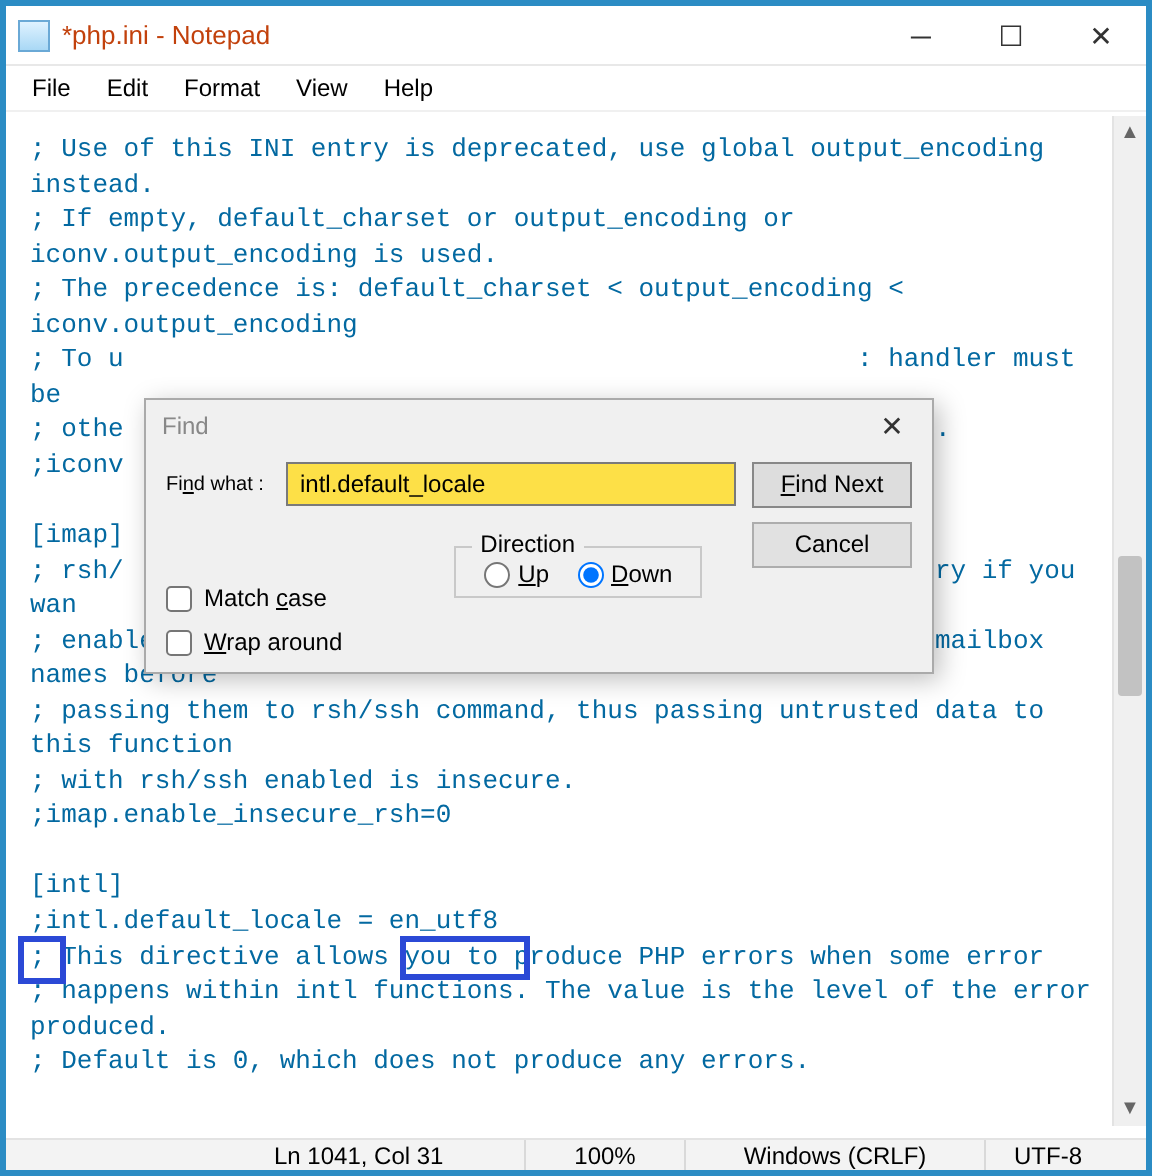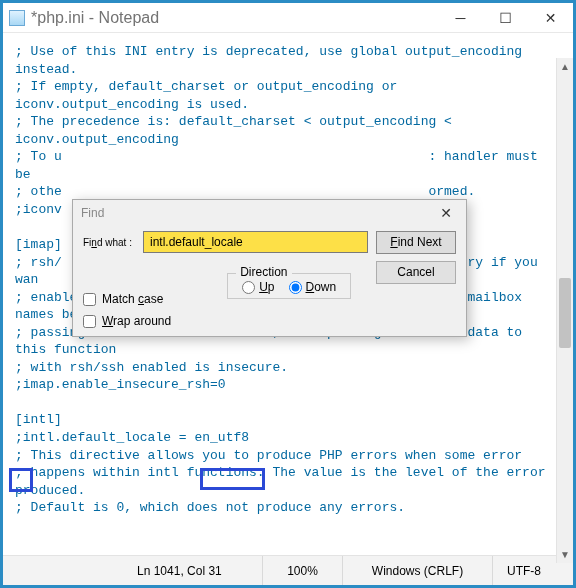--- a/index.html
+++ b/index.html
@@ -27,21 +27,21 @@
   align-items: center;
   border-bottom: 1px solid #e8e8e8;
   padding-left: 6px;
 }
 .title-icon {
   width: 16px; height: 16px;
   background: linear-gradient(180deg,#dff2ff,#a9d8f5);
   border: 1px solid #6aa9d6;
   margin-right: 6px;
 }
-.title-text { flex: 1; font-size: 16px; color: #737373; }
+.title-text { flex: 1; font-size: 13px; color: #c2410c; }
 .title-controls { display: flex; }
 .title-controls .tbtn {
   width: 45px; height: 29px;
   display: flex; align-items: center; justify-content: center;
   font-size: 14px; color: #333;
 }
 
 .menubar {
   display: flex;
   gap: 4px;
@@ -81,21 +81,21 @@
   color:#666;font-size:10px;
 }
 .scrollbar .thumb {
   position:absolute; left:2px; right:2px;
   top: 220px; height: 70px;
   background:#c2c2c2;
   border-radius:2px;
 }
 
 .statusbar {
-  height: 30px;
+  height: 16px;
   border-top: 1px solid #e3e3e3;
   display: flex;
   align-items: stretch;
   font-size: 12px;
   background: #f3f3f3;
 }
 .statusbar .cell {
   border-right: 1px solid #d9d9d9;
   padding: 0 14px;
   display: flex; align-items: center;
@@ -197,20 +197,27 @@
   <div class="titlebar">
     <div class="title-icon"></div>
     <div class="title-text">*php.ini - Notepad</div>
     <div class="title-controls">
       <div class="tbtn">─</div>
       <div class="tbtn">☐</div>
       <div class="tbtn close">✕</div>
     </div>
   </div>
 
+  <div class="menubar">
+    <div class="menu-item">File</div>
+    <div class="menu-item">Edit</div>
+    <div class="menu-item">Format</div>
+    <div class="menu-item">View</div>
+    <div class="menu-item">Help</div>
+  </div>
 
   <div class="editor-area">; Use of this INI entry is deprecated, use global output_encoding instead.
 ; If empty, default_charset or output_encoding or iconv.output_encoding is used.
 ; The precedence is: default_charset &lt; output_encoding &lt; iconv.output_encoding
 ; To u                                               : handler must be
 ; othe                                               ormed.
 ;iconv
 
 [imap]
 ; rsh/                                               : entry if you wan

